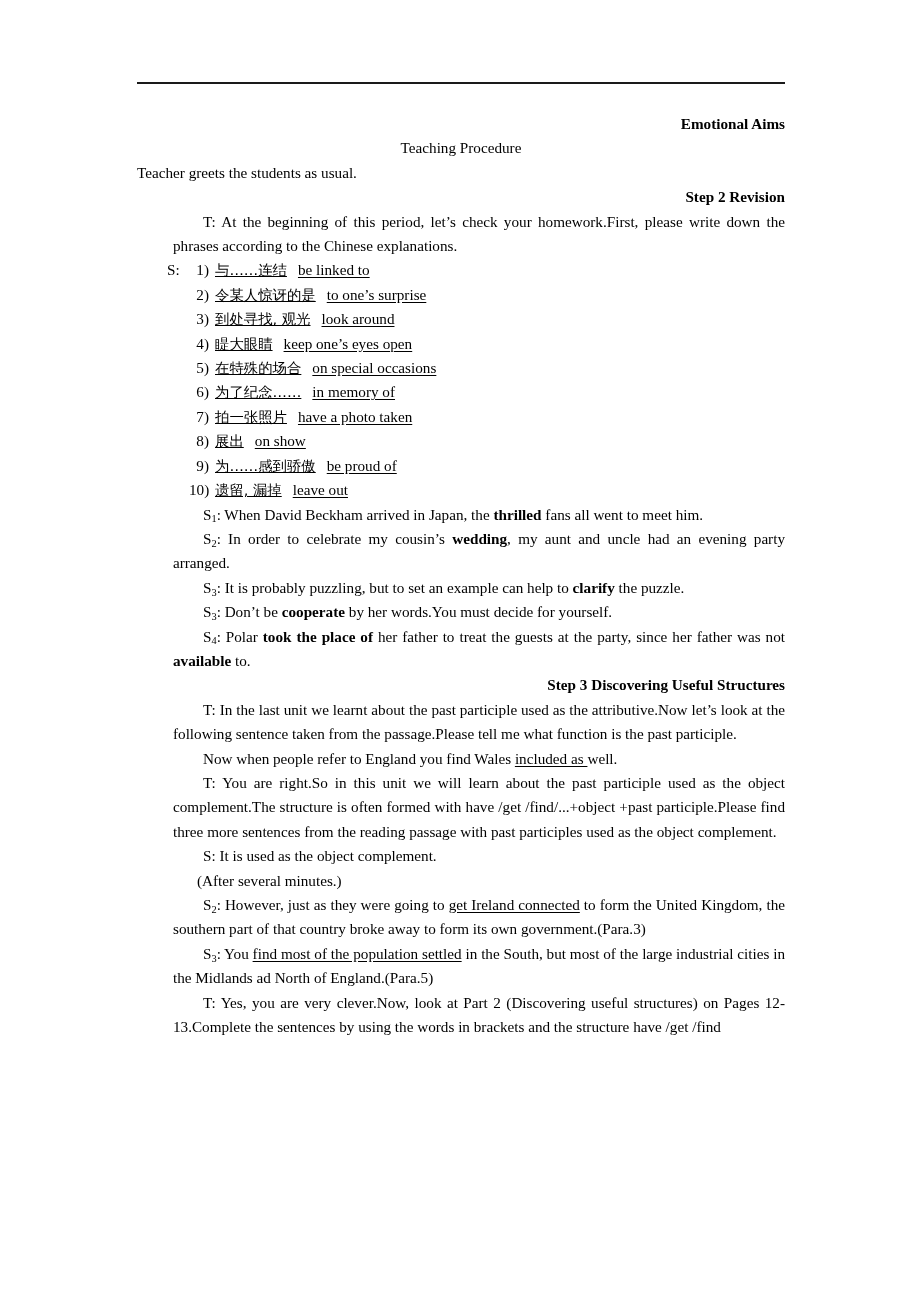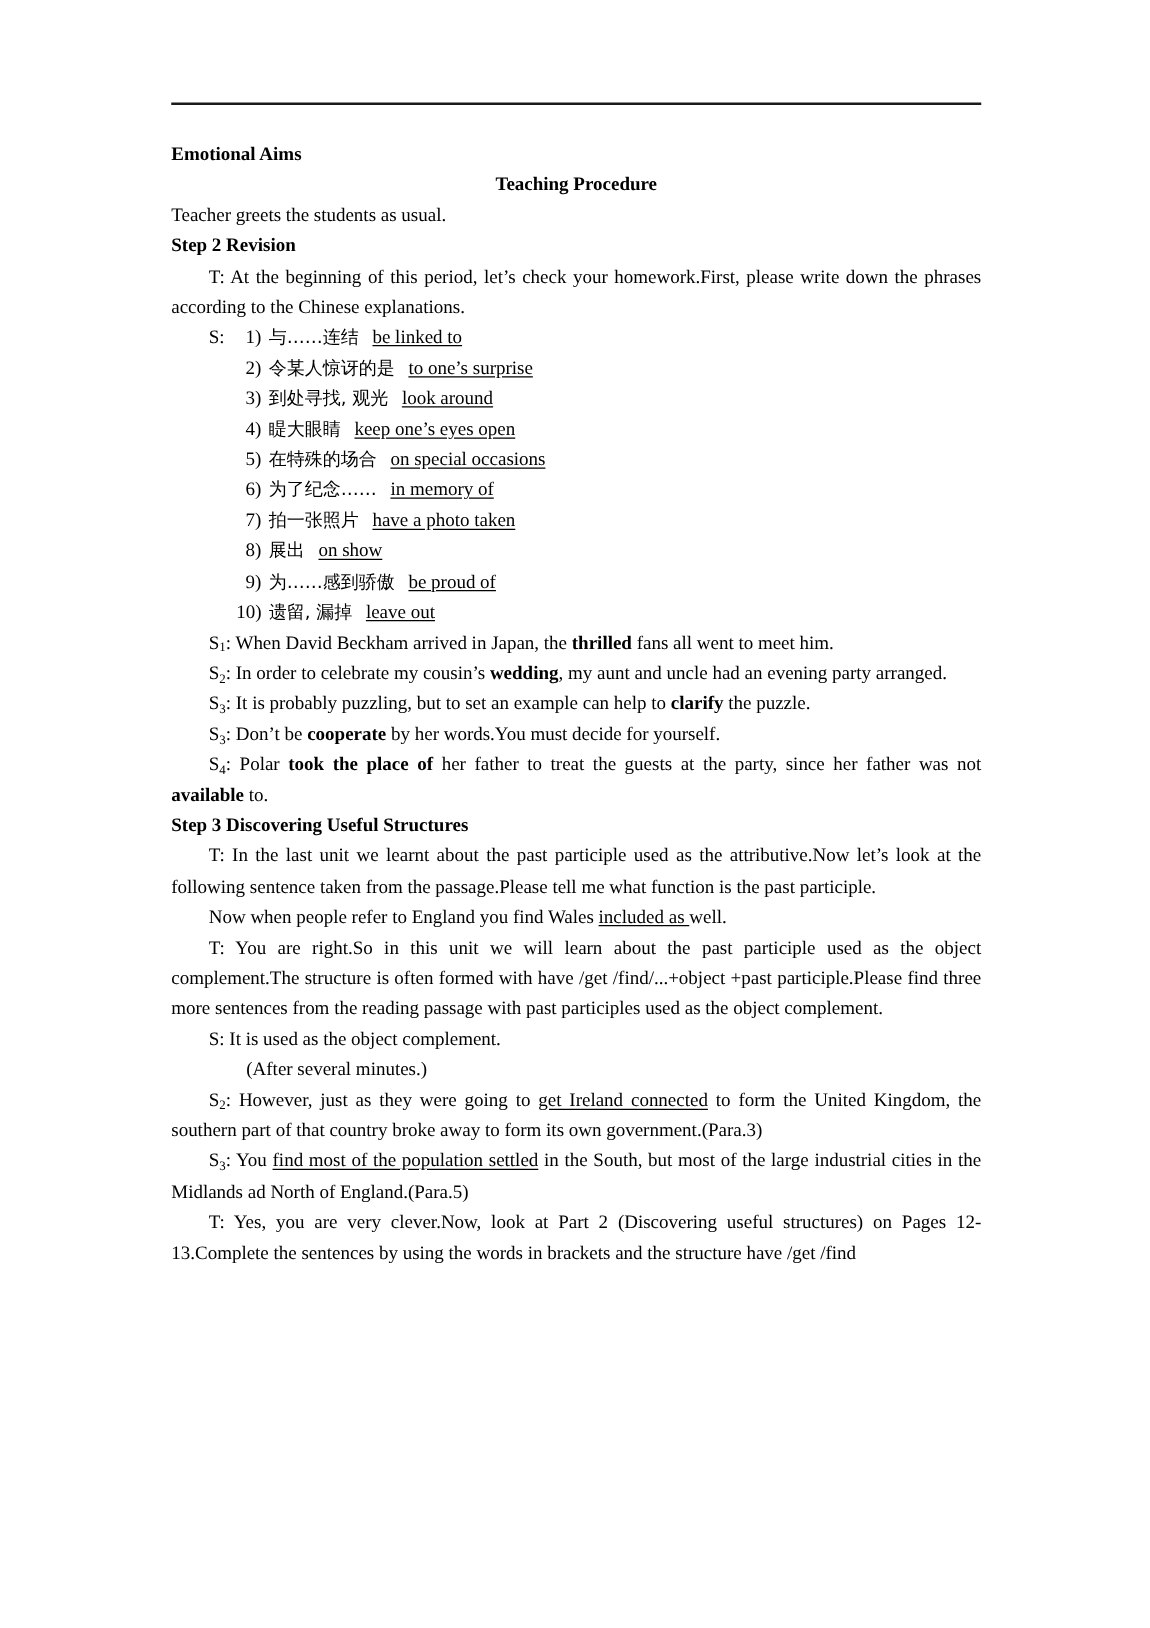--- a/index.html
+++ b/index.html
@@ -44,29 +44,30 @@
     hyphens: none;
   }
   p.lastline-natural {
     text-align-last: left;
   }
   .b {
     font-weight: bold;
   }
   .heading {
     font-weight: bold;
-    text-align: left;
+    text-align: right;
   }
   .centered {
     text-align: right;
     text-align-last: center;
-    font-weight: bold;
+    font-weight: normal;
   }
   .indent {
     text-indent: 30px;
+    margin-left: 36px;
   }
   .indent-deep {
     text-indent: 60px;
   }
   .u {
     text-decoration: underline;
     text-underline-offset: 2px;
   }
   
   .phrase-list {
@@ -91,20 +92,21 @@
     width: 26px;
     flex: 0 0 26px;
     text-align: right;
     padding-right: 6px;
     box-sizing: border-box;
   }
   .phrase-row .zh {
     font-family: "DejaVu Sans", "Liberation Sans", sans-serif;
     font-size: 14.4px;
     white-space: nowrap;
+    text-decoration: underline;
   }
   .phrase-row .ans {
     text-decoration: underline;
     text-underline-offset: 2px;
     white-space: nowrap;
     margin-left: 11px;
   }
   sub {
     font-size: 0.68em;
     line-height: 0;

